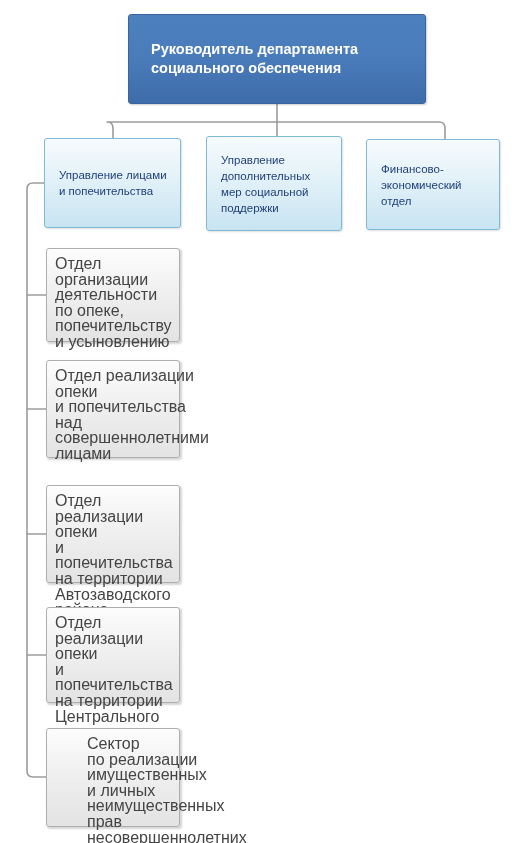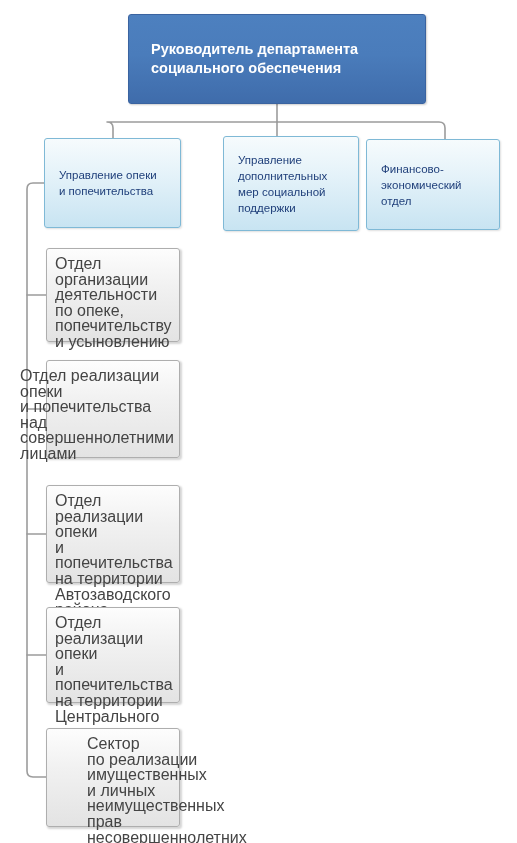--- a/index.html
+++ b/index.html
@@ -105,46 +105,46 @@
       <path d="M 27 655 L 46 655"></path>
     </g>
   </svg>
 
   <div class="node node-root" style="left:128px; top:14px; width:298px; height:90px;">
     <span class="label">Руководитель департамента
 социального обеспечения</span>
   </div>
 
   <div class="node node-blue" style="left:44px; top:138px; width:137px; height:90px;">
-    <span class="label">Управление опеки
+    <span class="label">Управление лицами
 и попечительства</span>
   </div>
 
-  <div class="node node-blue" style="left:206px; top:136px; width:136px; height:95px;margin-left:17px;">
+  <div class="node node-blue" style="left:206px; top:136px; width:136px; height:95px;">
     <span class="label">Управление
 дополнительных
 мер социальной
 поддержки</span>
   </div>
 
   <div class="node node-blue" style="left:366px; top:139px; width:134px; height:91px;">
     <span class="label">Финансово-
 экономический
 отдел</span>
   </div>
 
   <div class="node node-gray" style="left:46px; top:248px; width:134px; height:94px;">
     <span class="label">Отдел организации
 деятельности
 по опеке,
 попечительству
 и усыновлению</span>
   </div>
 
-  <div class="node node-gray" style="left:46px; top:360px; width:134px; height:98px;justify-content:flex-end;">
+  <div class="node node-gray" style="left:46px; top:360px; width:134px; height:98px;">
     <span class="label">Отдел реализации
 опеки
 и попечительства
 над
 совершеннолетними
 лицами</span>
   </div>
 
   <div class="node node-gray" style="left:46px; top:485px; width:134px; height:98px;">
     <span class="label">Отдел

